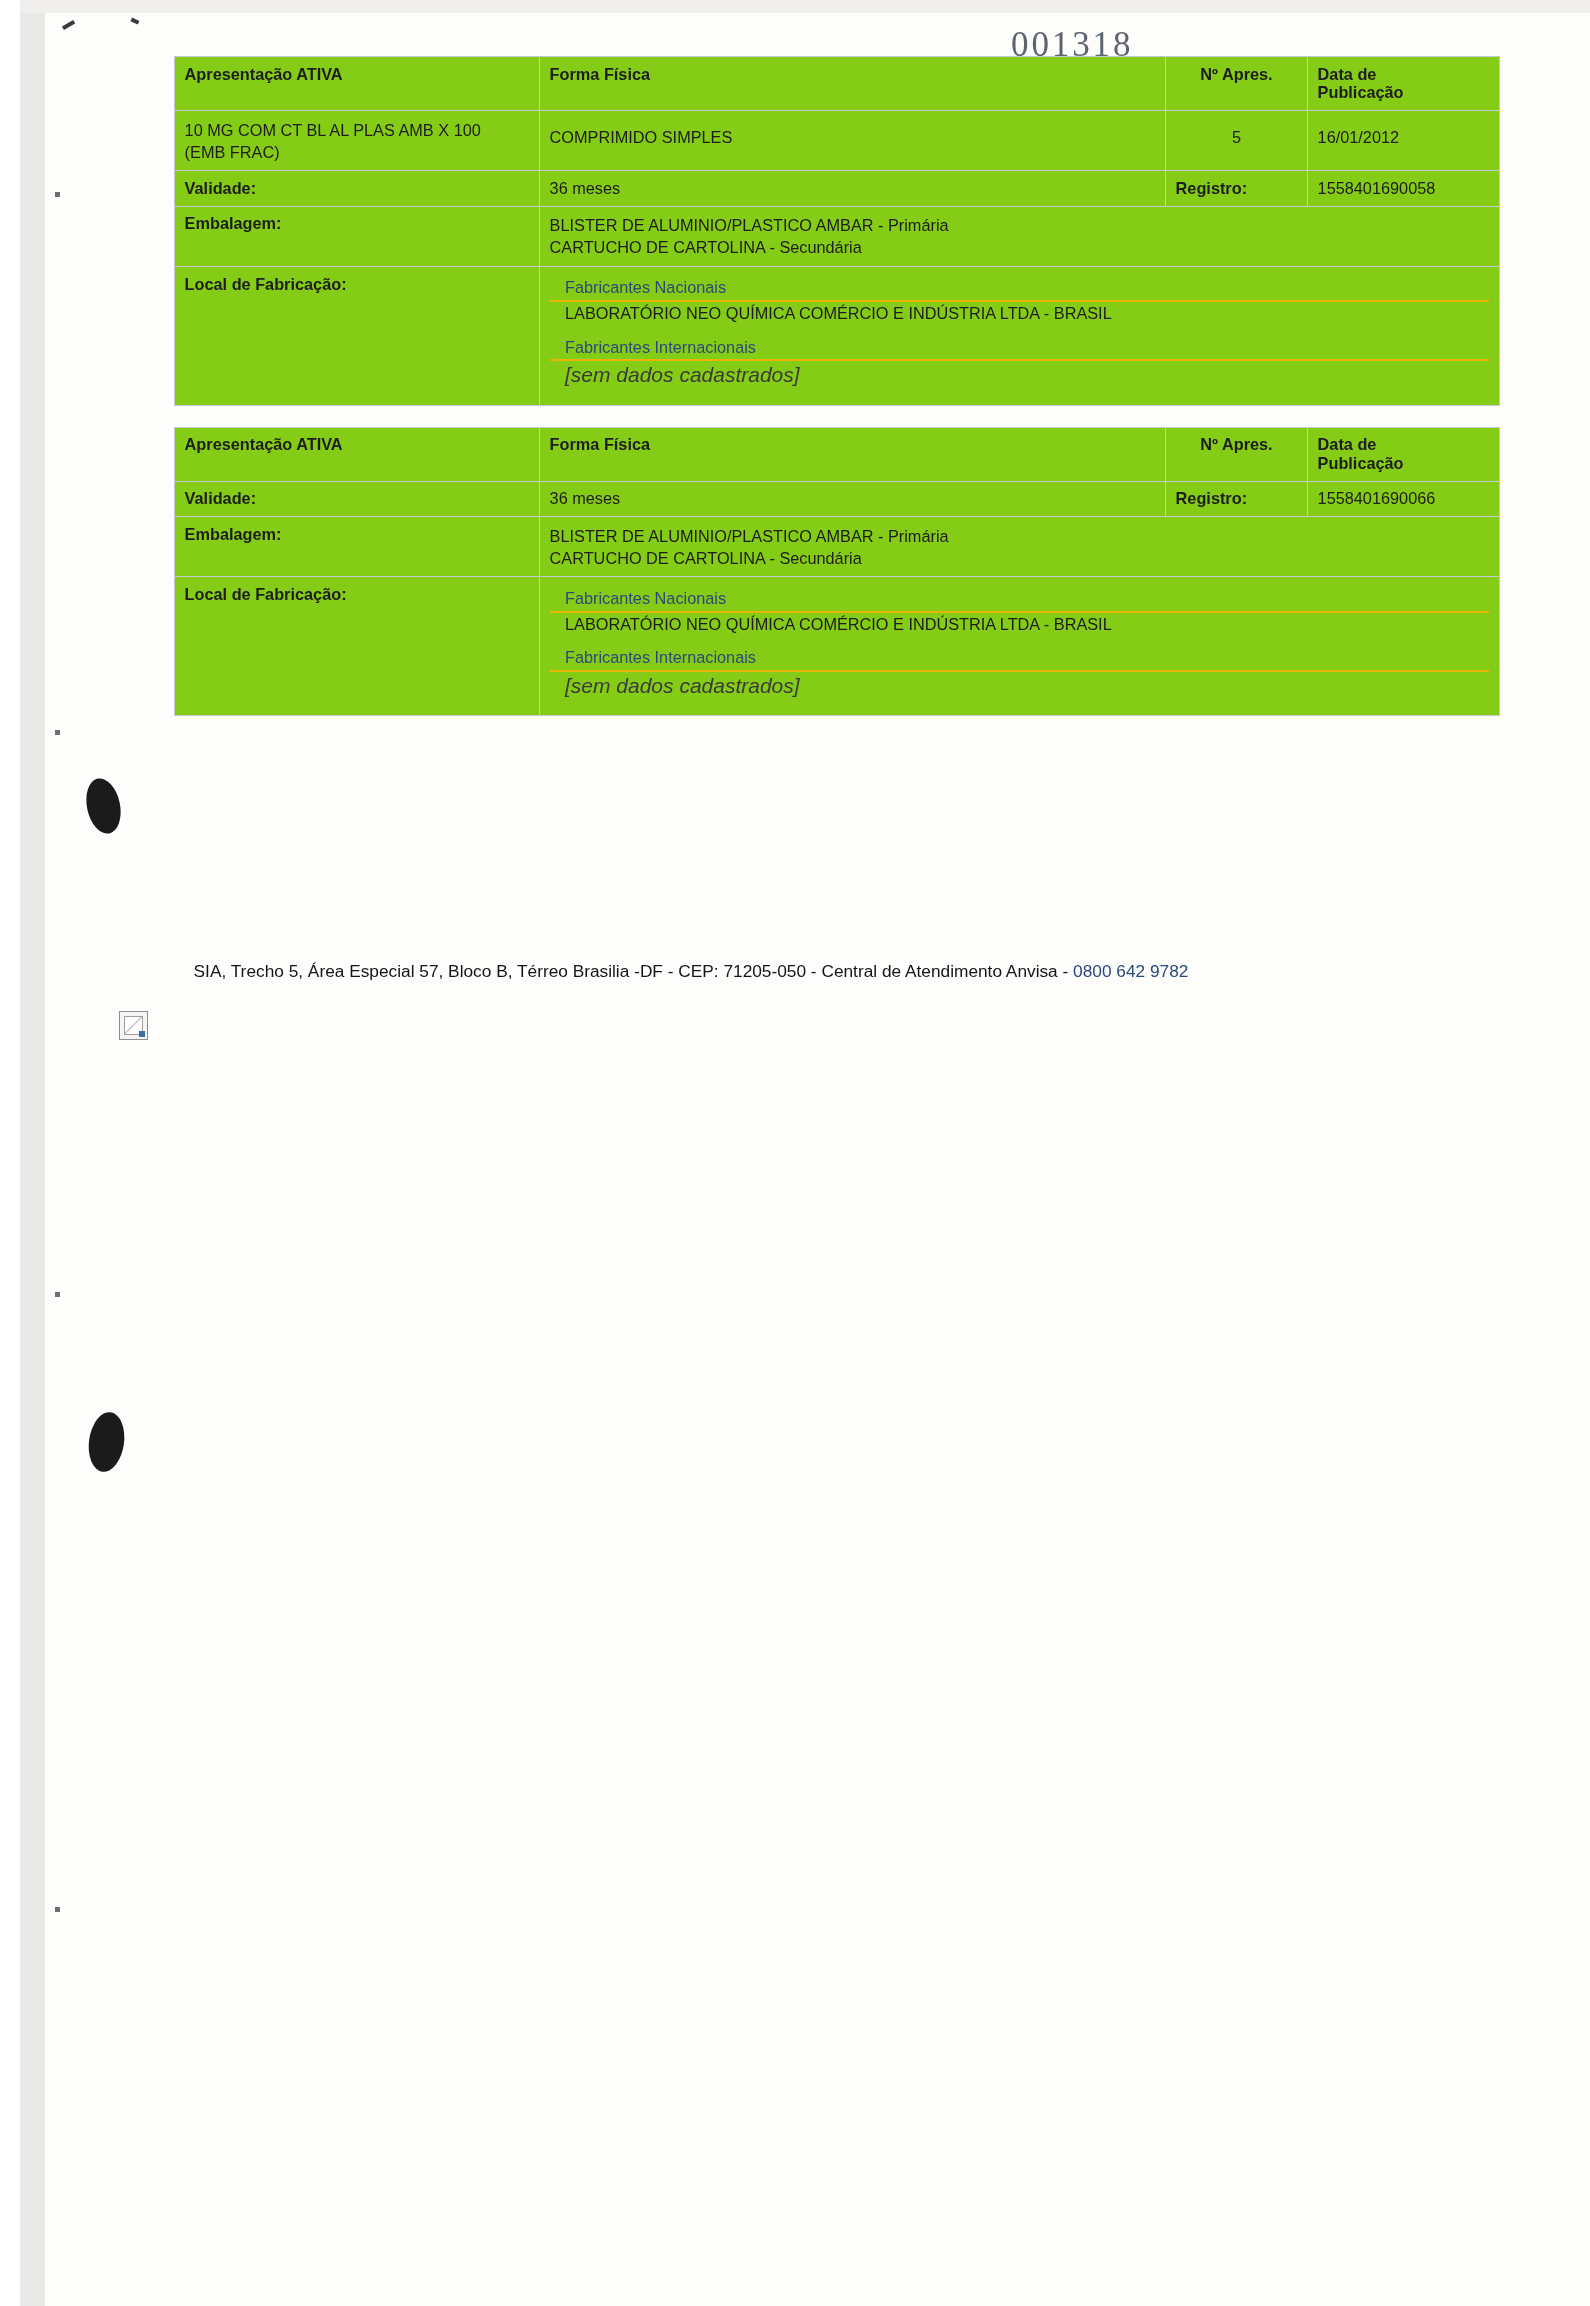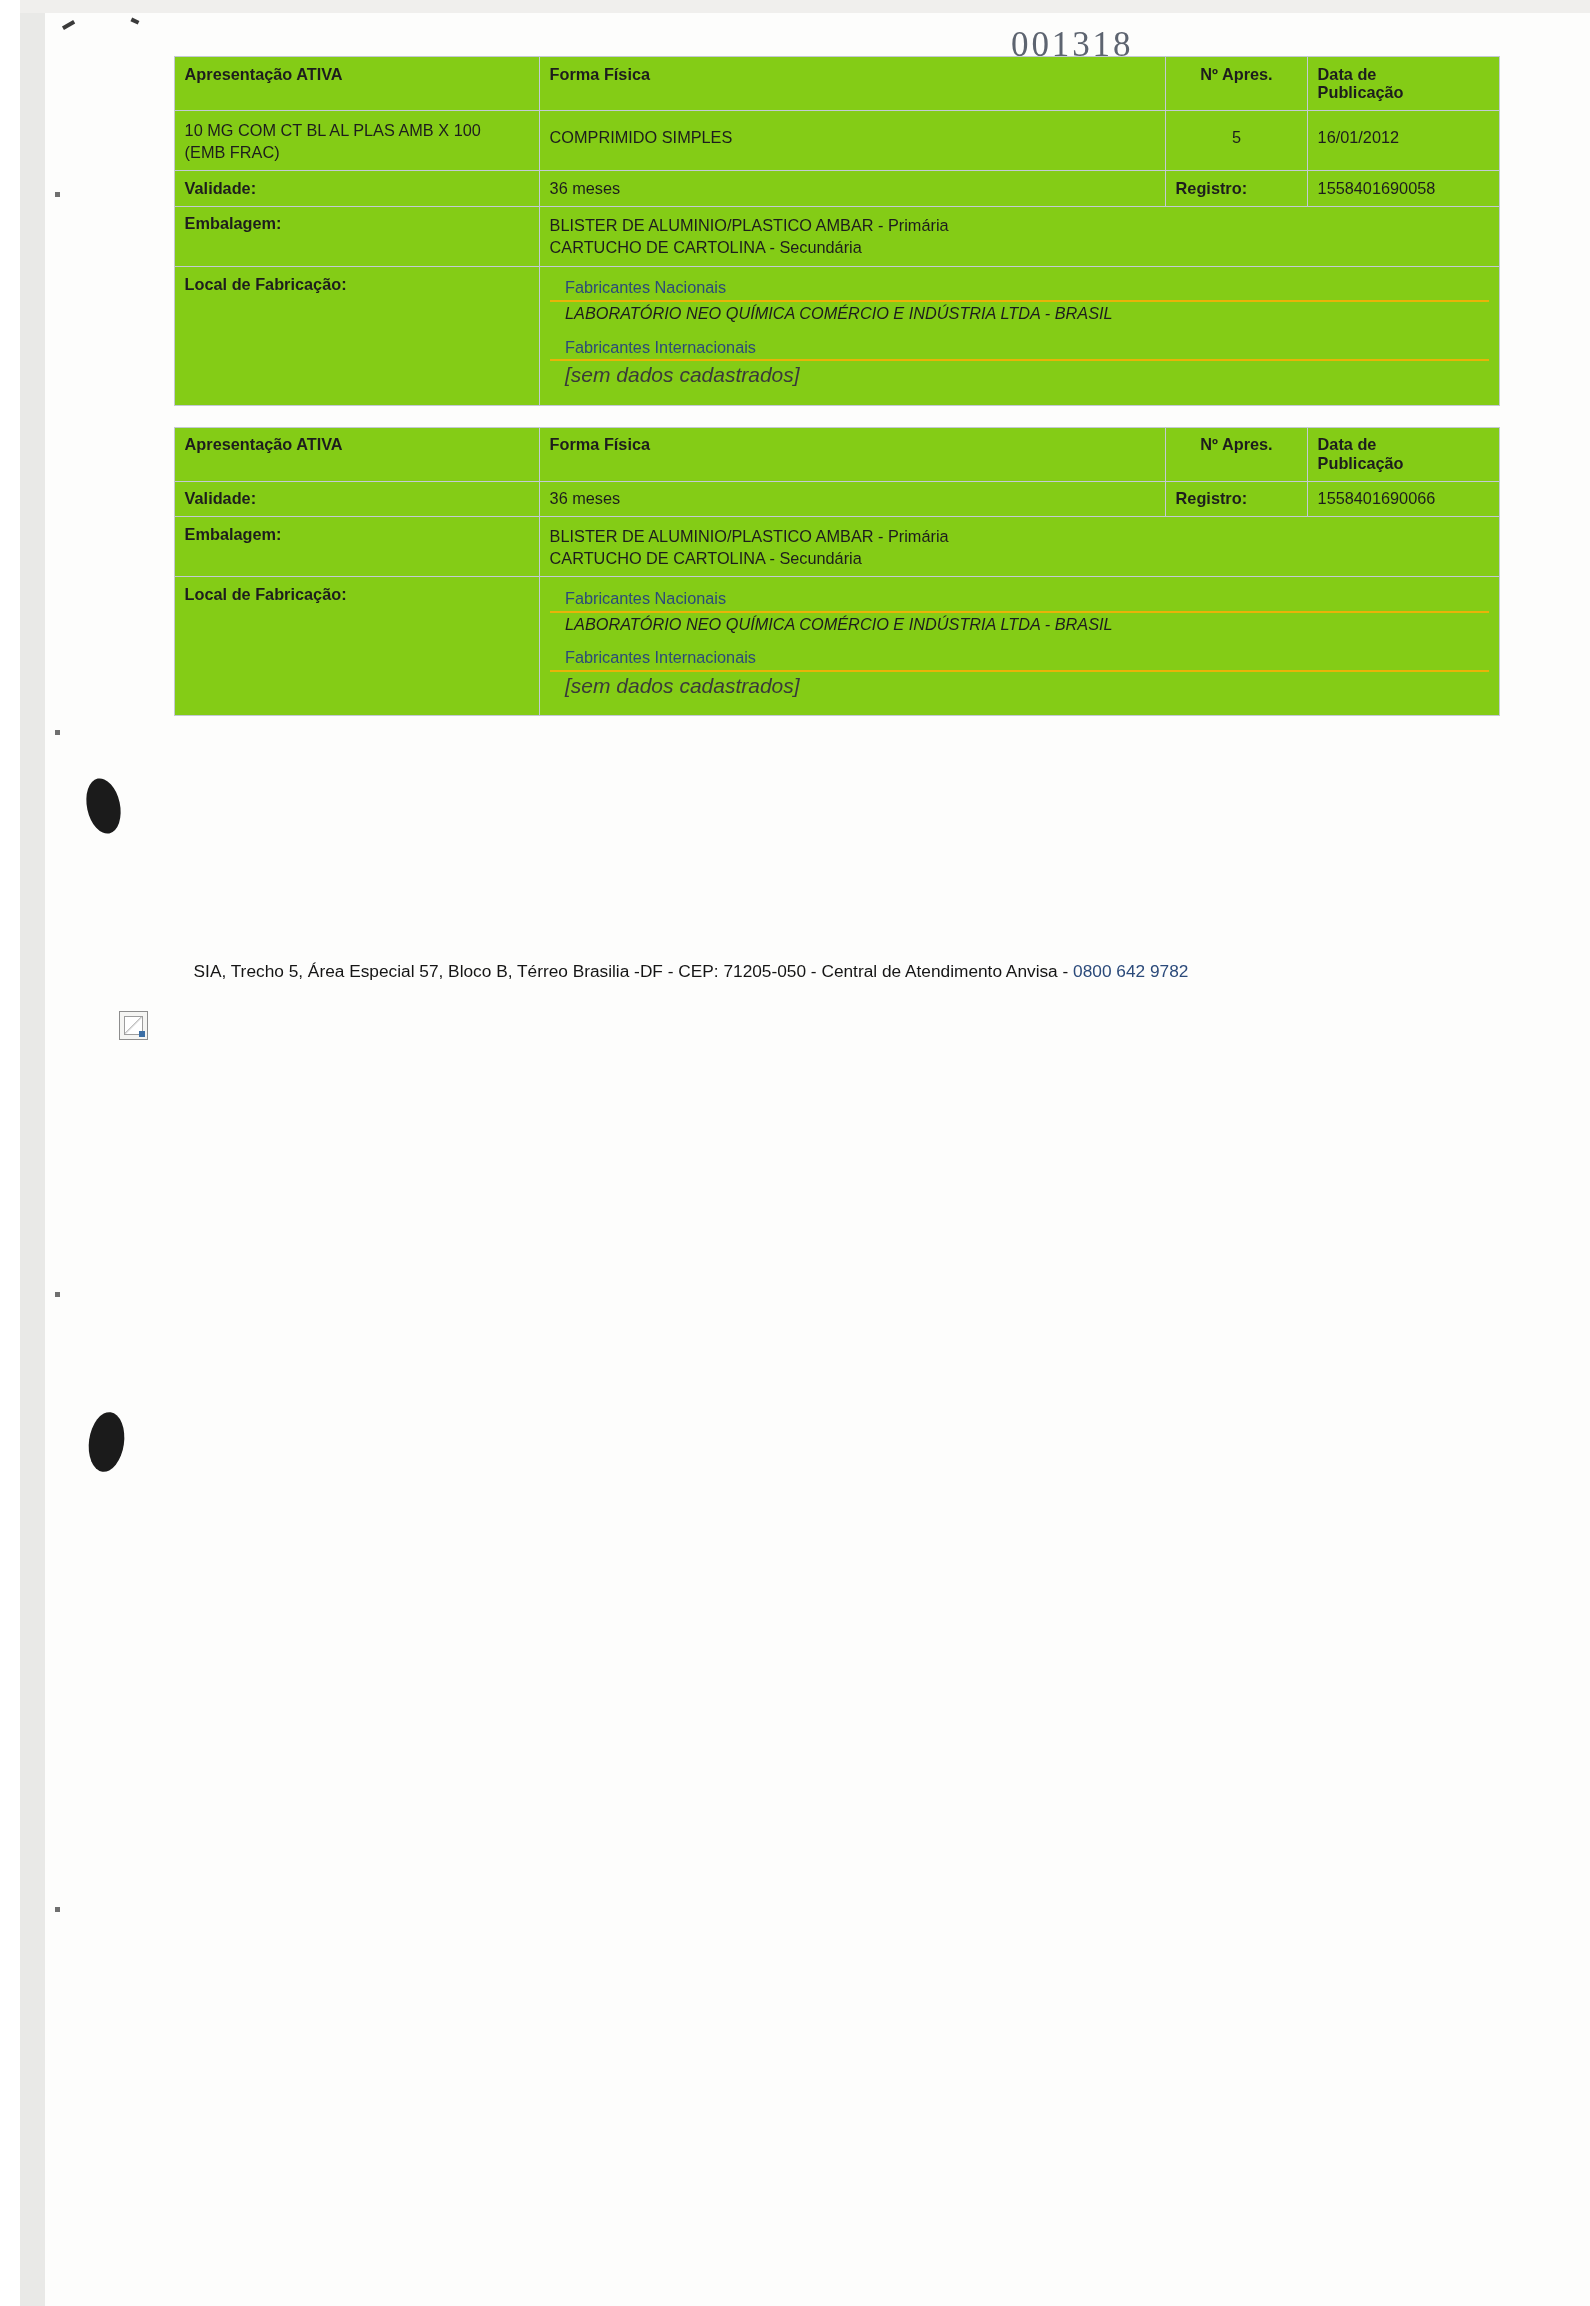--- a/index.html
+++ b/index.html
@@ -116,21 +116,20 @@
   }
   .fab-title {
     color: #2b4a7a;
     border-bottom: 2px solid #eab308;
     padding: 1.9px 0 2.9px 15.4px;
     font-size: 16.3px;
   }
   .fab-plain {
     padding: 1.9px 0 2.9px 15.4px;
     font-size: 16.3px;
-    font-style: italic;
   }
   .fab-italic {
     font-style: italic;
     color: #3a3a3a;
     font-size: 21px;
     padding: 1.9px 0 5.8px 15.4px;
   }
   .fab-spacer { height: 9.6px; }
 
   .footer-bar {

